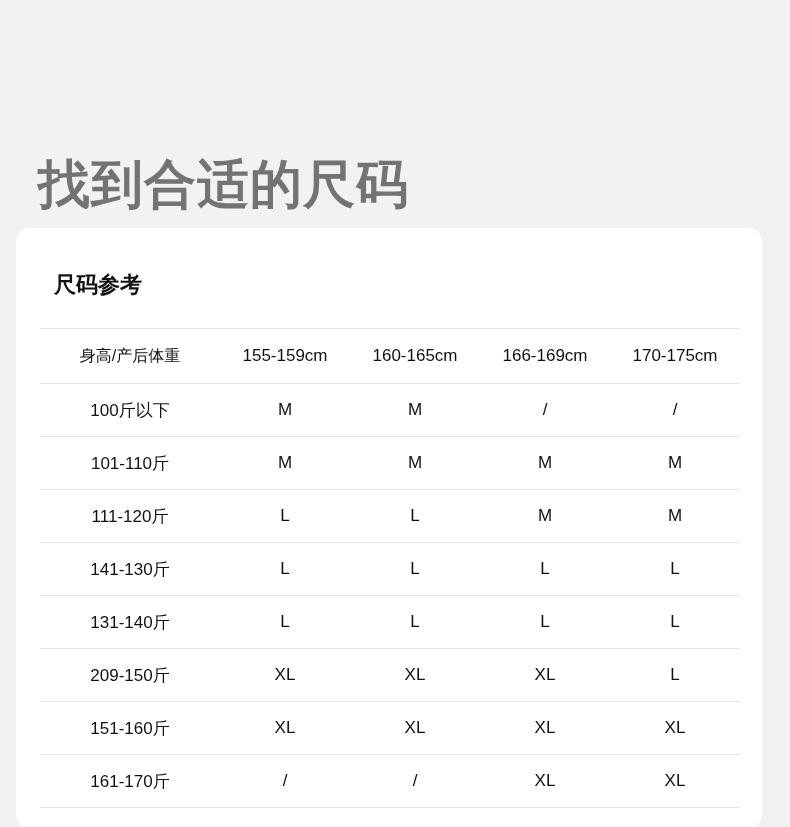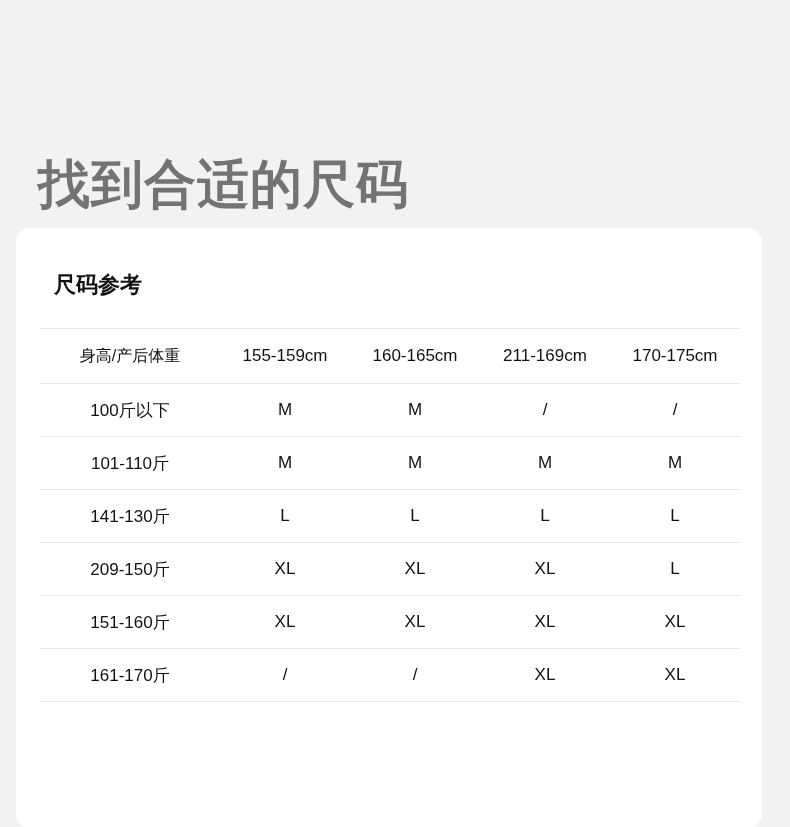--- a/index.html
+++ b/index.html
@@ -97,41 +97,55 @@
           <col class="c1">
           <col class="c2">
           <col class="c3">
           <col class="c4">
       </colgroup>
       <thead>
         <tr>
           <th class="head-first">身高/产后体重</th>
           <th>155-159cm</th>
           <th>160-165cm</th>
-          <th>211-169cm</th>
+          <th>166-169cm</th>
           <th>170-175cm</th>
         </tr>
       </thead>
       <tbody>
         <tr>
           <td class="row-label">100斤以下</td>
           <td>M</td>
           <td>M</td>
           <td>/</td>
           <td>/</td>
         </tr>
         <tr>
           <td class="row-label">101-110斤</td>
           <td>M</td>
           <td>M</td>
           <td>M</td>
           <td>M</td>
         </tr>
         <tr>
+          <td class="row-label">111-120斤</td>
+          <td>L</td>
+          <td>L</td>
+          <td>M</td>
+          <td>M</td>
+        </tr>
+        <tr>
           <td class="row-label">141-130斤</td>
+          <td>L</td>
+          <td>L</td>
+          <td>L</td>
+          <td>L</td>
+        </tr>
+        <tr>
+          <td class="row-label">131-140斤</td>
           <td>L</td>
           <td>L</td>
           <td>L</td>
           <td>L</td>
         </tr>
         <tr>
           <td class="row-label">209-150斤</td>
           <td>XL</td>
           <td>XL</td>
           <td>XL</td>

